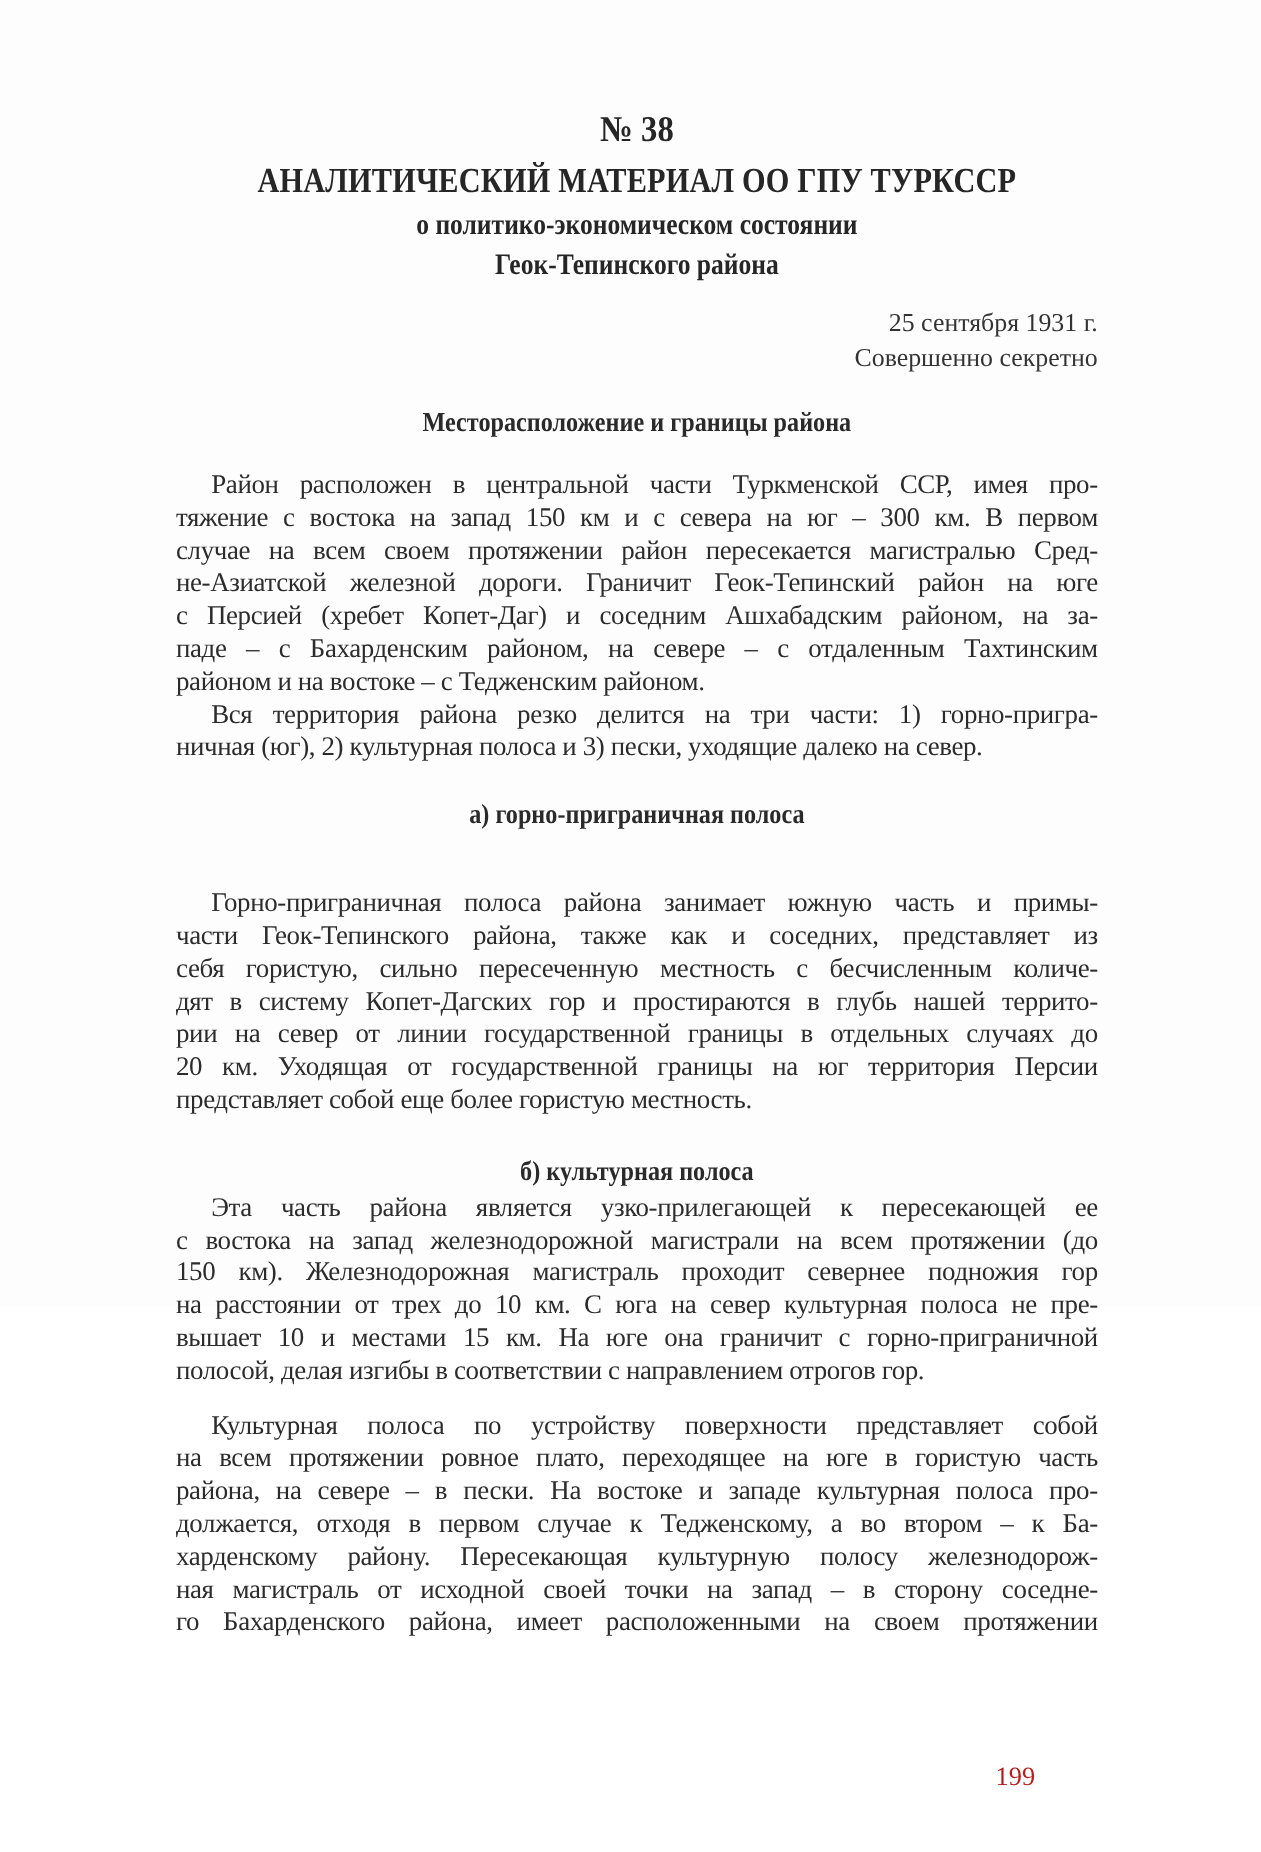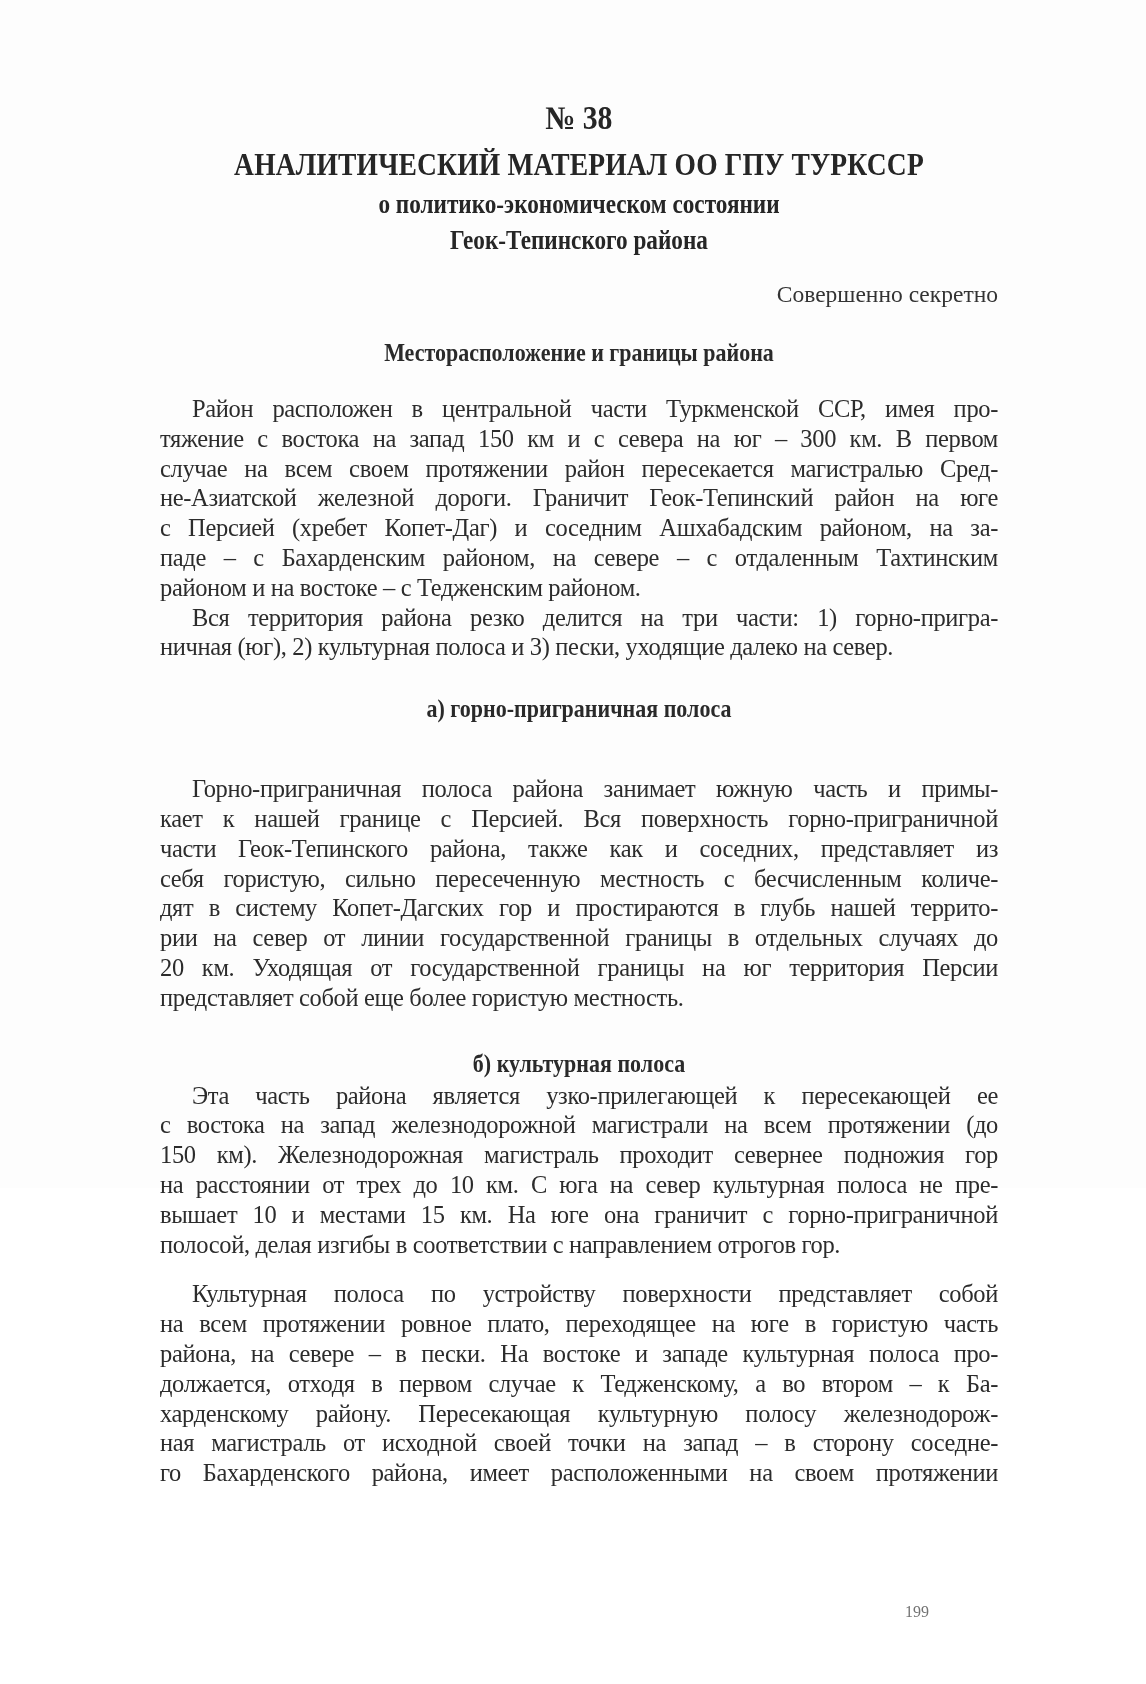--- a/index.html
+++ b/index.html
@@ -97,36 +97,37 @@
     .line.last {
       text-align-last: left;
     }
     .line.first {
       padding-left: 0;
     }
     .page-number {
       position: absolute;
       left: 905px;
       top: 1603px;
-      font-size: 16px;
-      color: #737373;
+      font-size: 24px;
+      color: #b91c1c;
     }
   </style>
 </head>
 <body>
 
 <div class="page">
   <div class="content">
 
     <div class="doc-number">№ 38</div>
     <div class="doc-title" style="margin-top:4px;">АНАЛИТИЧЕСКИЙ МАТЕРИАЛ ОО ГПУ ТУРКССР</div>
     <div class="doc-subtitle">о политико-экономическом состоянии</div>
     <div class="doc-subtitle">Геок-Тепинского района</div>
 
     <div class="meta">
+      <div>25 сентября 1931 г.</div>
       <div>Совершенно секретно</div>
     </div>
 
     <div class="section-heading h-location">Месторасположение и границы района</div>
     <p class="para">
       <span class="line first" style="padding-left:32px;">Район расположен в центральной части Туркменской ССР, имея про-</span>
       <span class="line">тяжение с востока на запад 150 км и с севера на юг – 300 км. В первом</span>
       <span class="line">случае на всем своем протяжении район пересекается магистралью Сред-</span>
       <span class="line">не-Азиатской железной дороги. Граничит Геок-Тепинский район на юге</span>
       <span class="line">с Персией (хребет Копет-Даг) и соседним Ашхабадским районом, на за-</span>
@@ -134,21 +135,20 @@
       <span class="line last">районом и на востоке – с Тедженским районом.</span>
     </p>
     <p class="para">
       <span class="line first" style="padding-left:32px;">Вся территория района резко делится на три части: 1) горно-пригра-</span>
       <span class="line last">ничная (юг), 2) культурная полоса и 3) пески, уходящие далеко на север.</span>
     </p>
 
     <div class="section-heading h-a">а) горно-приграничная полоса</div>
     <p class="para">
       <span class="line first" style="padding-left:32px;margin-top:48px;">Горно-приграничная полоса района занимает южную часть и примы-</span>
-      <span class="line">кает к нашей границе с Персией. Вся поверхность горно-приграничной</span>
       <span class="line">части Геок-Тепинского района, также как и соседних, представляет из</span>
       <span class="line">себя гористую, сильно пересеченную местность с бесчисленным количе-</span>
       <span class="line">дят в систему Копет-Дагских гор и простираются в глубь нашей террито-</span>
       <span class="line">рии на север от линии государственной границы в отдельных случаях до</span>
       <span class="line">20 км. Уходящая от государственной границы на юг территория Персии</span>
       <span class="line last">представляет собой еще более гористую местность.</span>
     </p>
 
     <div class="section-heading h-b">б) культурная полоса</div>
     <p class="para">

